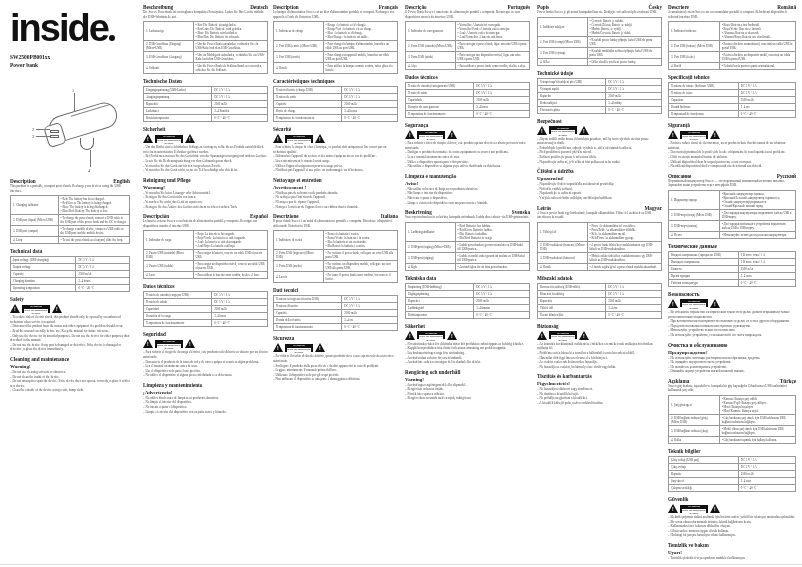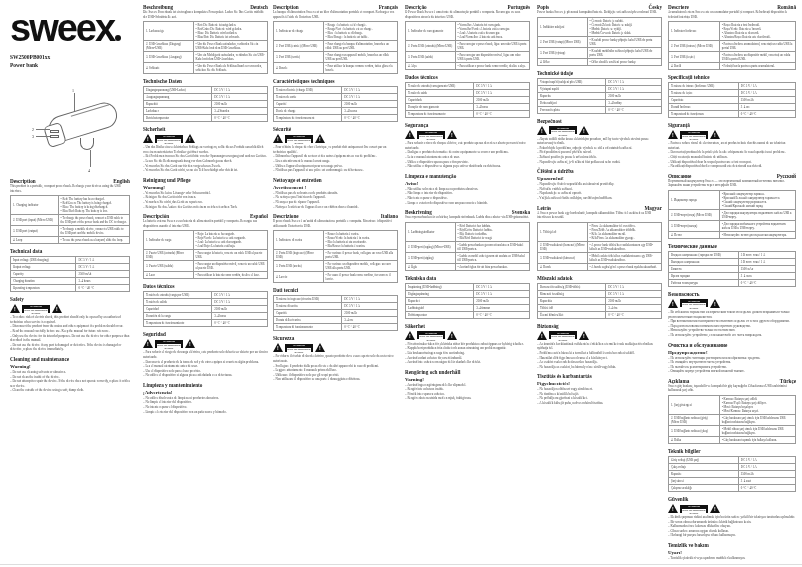--- a/index.html
+++ b/index.html
@@ -47,21 +47,21 @@
   .caution { width: 28px; height: 8px; background: #111; color: #fff; font-size: 2.5px; text-align: center; line-height: 3.5px; padding-top: 0.5px; font-family: "Liberation Sans", sans-serif; }
   .caution span { display: block; background: #fff; color: #111; margin: 0 2px; }
   .footer-line { position: absolute; left: 0; right: 0; bottom: 3px; height: 0.5px; background: #ddd; }
 </style>
 </head>
 <body>
 
 <div class="page">
 
   <div class="col c1">
-    <div class="logo"><span>sweex</span><span class="dot"></span></div>
+    <div class="logo"><span>inside</span><span class="dot"></span></div>
     <div class="model">SW2500PB001xx</div>
     <div class="product">Power bank</div>
     <div class="figure">
       <div class="pb-body"></div>
       <div class="pb-led"></div>
       <div class="pb-end"></div>
       <div class="pb-port"></div>
       <div class="pb-port b"></div>
       <div class="pb-loop"></div>
       <span class="callout" style="left:62px;top:14px">1</span>

